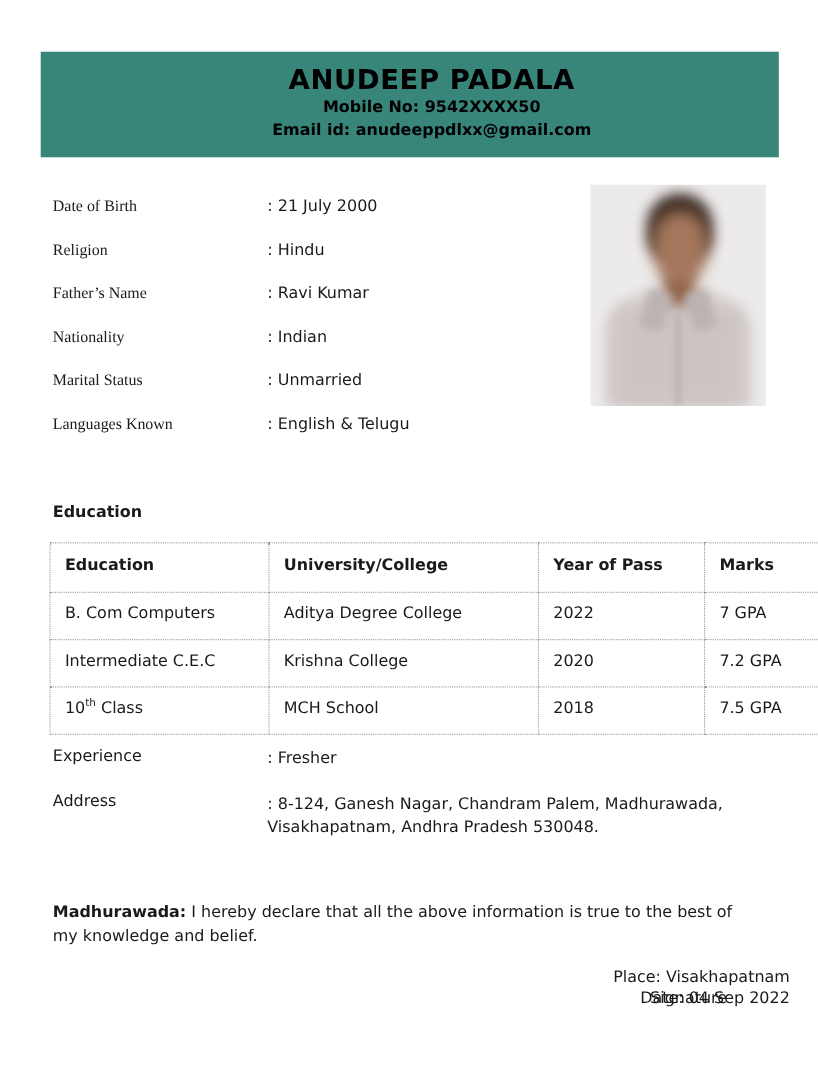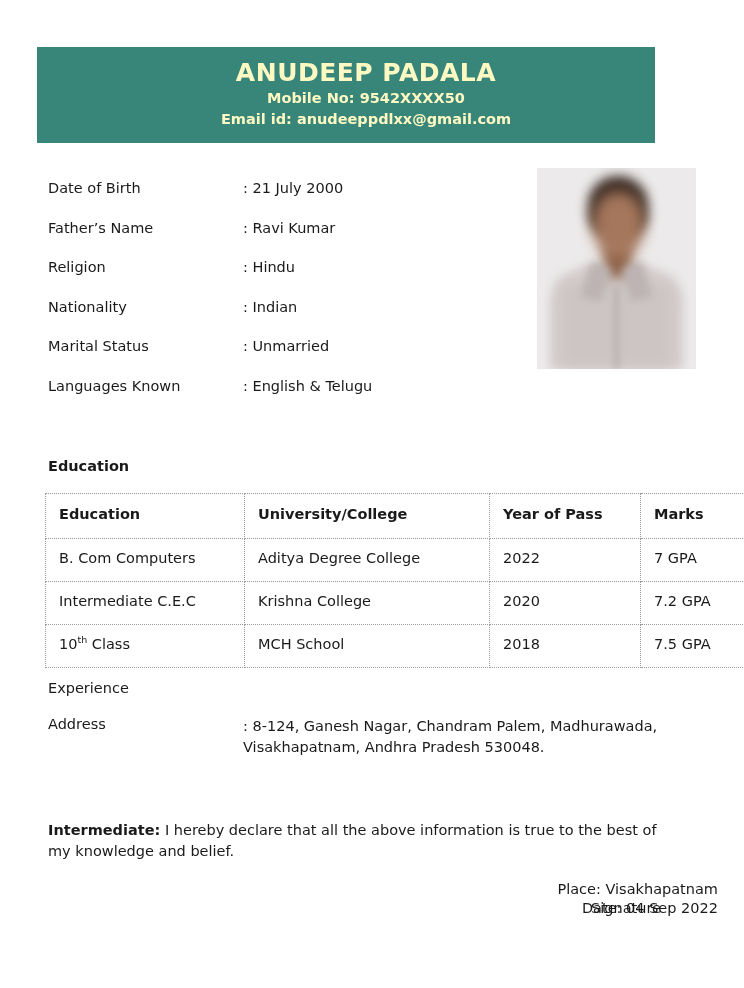--- a/index.html
+++ b/index.html
@@ -21,24 +21,24 @@
     position: absolute;
     inset: 0;
     background: #ffffff;
   }
 
   
   .header-banner {
     position: absolute;
     left: 37px;
     top: 47px;
-    width: 618px;
+    width: 671px;
     height: 96px;
     background: #38857a;
-    color: #fef9c3;
+    color: #000000;
     text-align: center;
     box-sizing: border-box;
     padding-top: 11px;
     padding-left: 40px;
   }
   .header-name {
     font-size: 25px;
     font-weight: bold;
     letter-spacing: 0.5px;
     line-height: 30px;
@@ -62,20 +62,21 @@
     display: flex;
     align-items: flex-start;
     height: 39.5px;
     font-size: 14.5px;
     line-height: 20px;
   }
   .detail-label {
     width: 195px;
     flex: 0 0 195px;
     white-space: nowrap;
+    font-family: Liberation Serif, serif;
   }
   .detail-value {
     white-space: nowrap;
   }
   .detail-value::before {
     content: ": ";
   }
 
   
   .photo-frame {
@@ -283,26 +284,26 @@
     <div class="header-contact">Mobile No: 9542XXXX50</div>
     <div class="header-contact">Email id: anudeeppdlxx@gmail.com</div>
   </div>
 
   <div class="details">
     <div class="detail-row">
       <span class="detail-label">Date of Birth</span>
       <span class="detail-value">21 July 2000</span>
     </div>
     <div class="detail-row">
+      <span class="detail-label">Religion</span>
+      <span class="detail-value">Hindu</span>
+    </div>
+    <div class="detail-row">
       <span class="detail-label">Father’s Name</span>
       <span class="detail-value">Ravi Kumar</span>
-    </div>
-    <div class="detail-row">
-      <span class="detail-label">Religion</span>
-      <span class="detail-value">Hindu</span>
     </div>
     <div class="detail-row">
       <span class="detail-label">Nationality</span>
       <span class="detail-value">Indian</span>
     </div>
     <div class="detail-row">
       <span class="detail-label">Marital Status</span>
       <span class="detail-value">Unmarried</span>
     </div>
     <div class="detail-row">
@@ -353,29 +354,30 @@
         <td>MCH School</td>
         <td>2018</td>
         <td>7.5 GPA</td>
       </tr>
     </tbody>
   </table>
 
   <div class="exp-block">
     <div class="exp-row">
       <span class="exp-label">Experience</span>
+      <span class="exp-value">Fresher</span>
     </div>
     <div class="exp-row">
       <span class="exp-label">Address</span>
       <span class="exp-value">8-124, Ganesh Nagar, Chandram Palem, Madhurawada, Visakhapatnam, Andhra Pradesh 530048.</span>
     </div>
   </div>
 
   <div class="declaration">
-    <b>Intermediate:</b><span> I hereby declare that all the above information is true to the best of my knowledge and belief.</span>
+    <b>Madhurawada:</b><span> I hereby declare that all the above information is true to the best of my knowledge and belief.</span>
   </div>
 
   <div class="footer">
     <span class="footer-line">Place: Visakhapatnam</span>
     <span class="footer-line">Date:  04 Sep 2022</span>
     <span class="signature">Signature</span>
   </div>
 
 </div>
 

